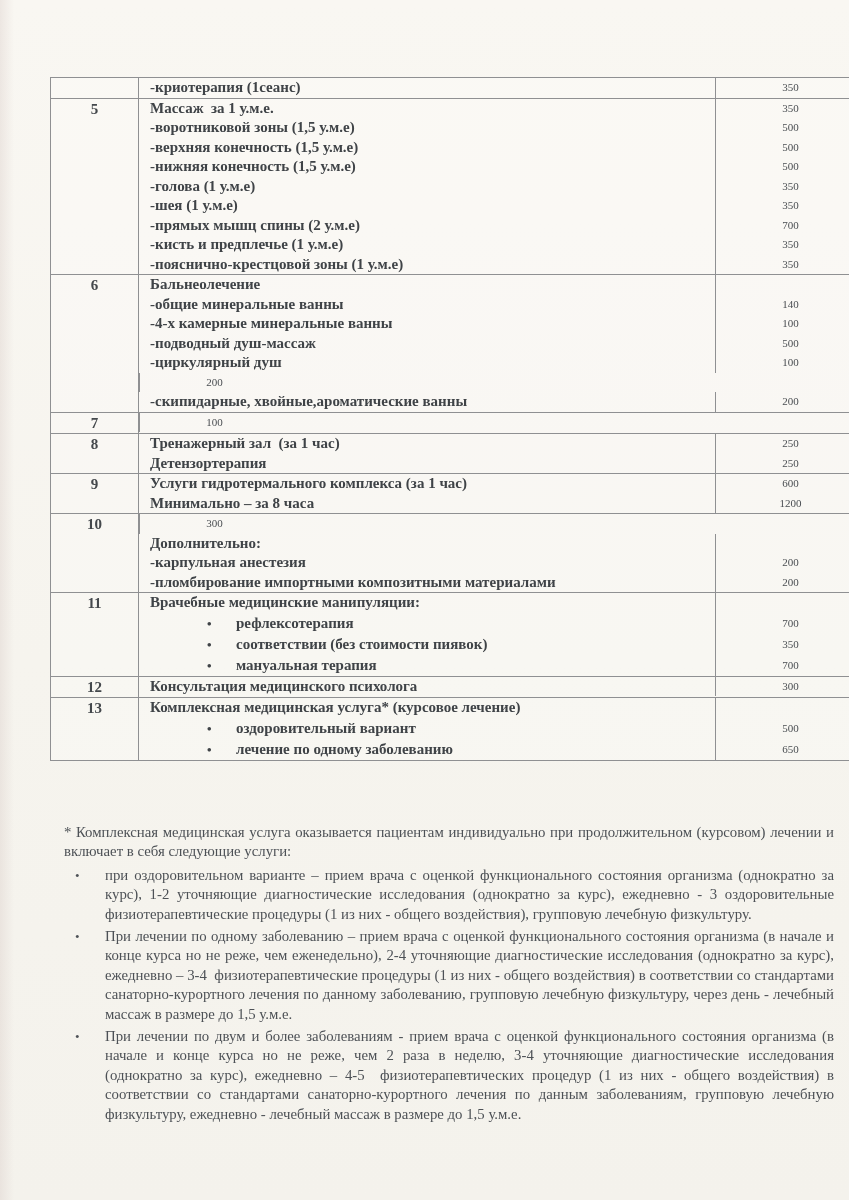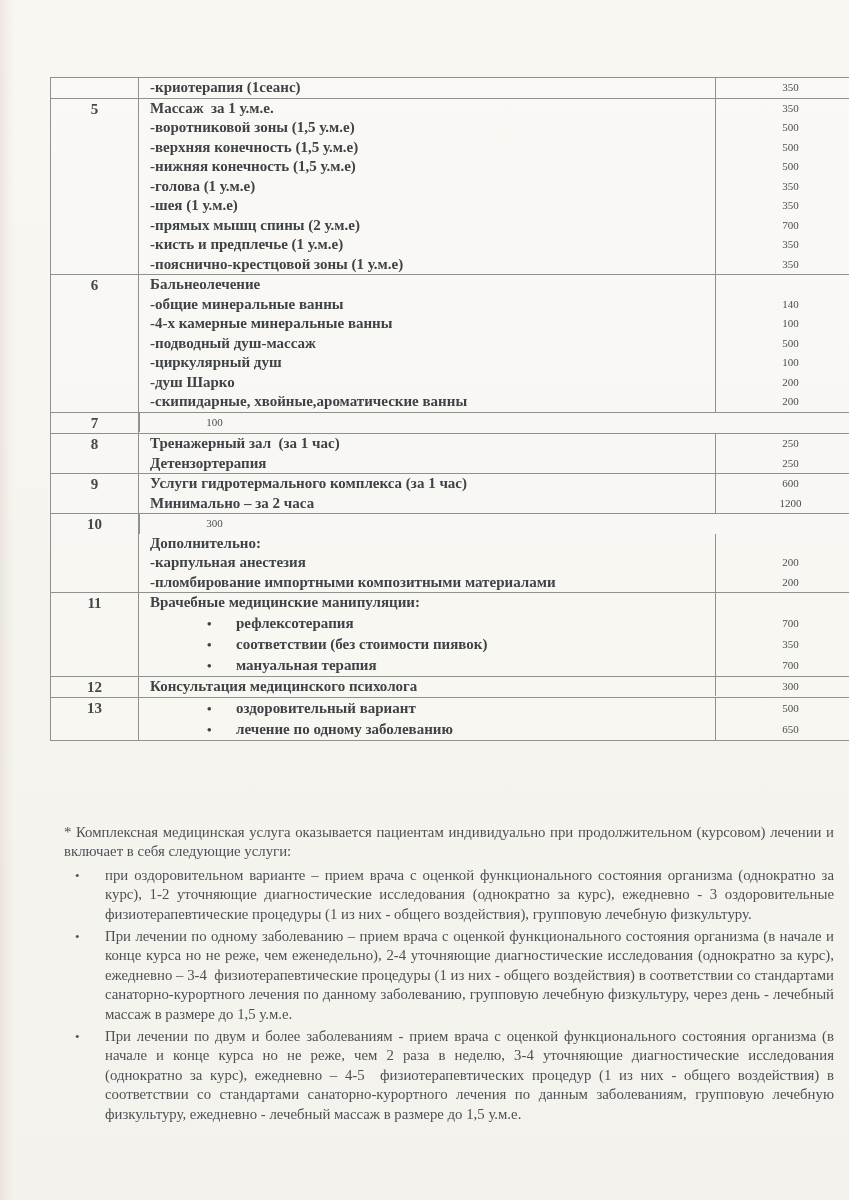--- a/index.html
+++ b/index.html
@@ -145,21 +145,20 @@
           </div>
           <div class="line">
             <div class="desc">-подводный душ-массаж</div>
             <div class="price-cell">500</div>
           </div>
           <div class="line">
             <div class="desc">-циркулярный душ</div>
             <div class="price-cell">100</div>
           </div>
           <div class="line">
-            <div class="desc">-душ Шарко</div>
             <div class="price-cell">200</div>
           </div>
           <div class="line">
             <div class="desc">-скипидарные, хвойные,ароматические ванны</div>
             <div class="price-cell">200</div>
           </div>
         </div>
       </div>
       <div class="section">
         <div class="num-cell">7</div>
@@ -183,21 +182,21 @@
         </div>
       </div>
       <div class="section">
         <div class="num-cell">9</div>
         <div class="lines">
           <div class="line">
             <div class="desc">Услуги гидротермального комплекса (за 1 час)</div>
             <div class="price-cell">600</div>
           </div>
           <div class="line">
-            <div class="desc">Минимально – за 2 часа</div>
+            <div class="desc">Минимально – за 8 часа</div>
             <div class="price-cell">1200</div>
           </div>
         </div>
       </div>
       <div class="section">
         <div class="num-cell">10</div>
         <div class="lines">
           <div class="line">
             <div class="price-cell">300</div>
           </div>
@@ -242,20 +241,21 @@
           <div class="line">
             <div class="desc">Консультация медицинского психолога</div>
             <div class="price-cell">300</div>
           </div>
         </div>
       </div>
       <div class="section">
         <div class="num-cell">13</div>
         <div class="lines">
           <div class="line">
+            <div class="desc">Комплексная медицинская услуга* (курсовое лечение)</div>
             <div class="price-cell"></div>
           </div>
           <div class="line b">
             <div class="desc"><span class="marker">•</span><span>оздоровительный вариант</span></div>
             <div class="price-cell">500</div>
           </div>
           <div class="line b">
             <div class="desc"><span class="marker">•</span><span>лечение по одному заболеванию</span></div>
             <div class="price-cell">650</div>
           </div>

